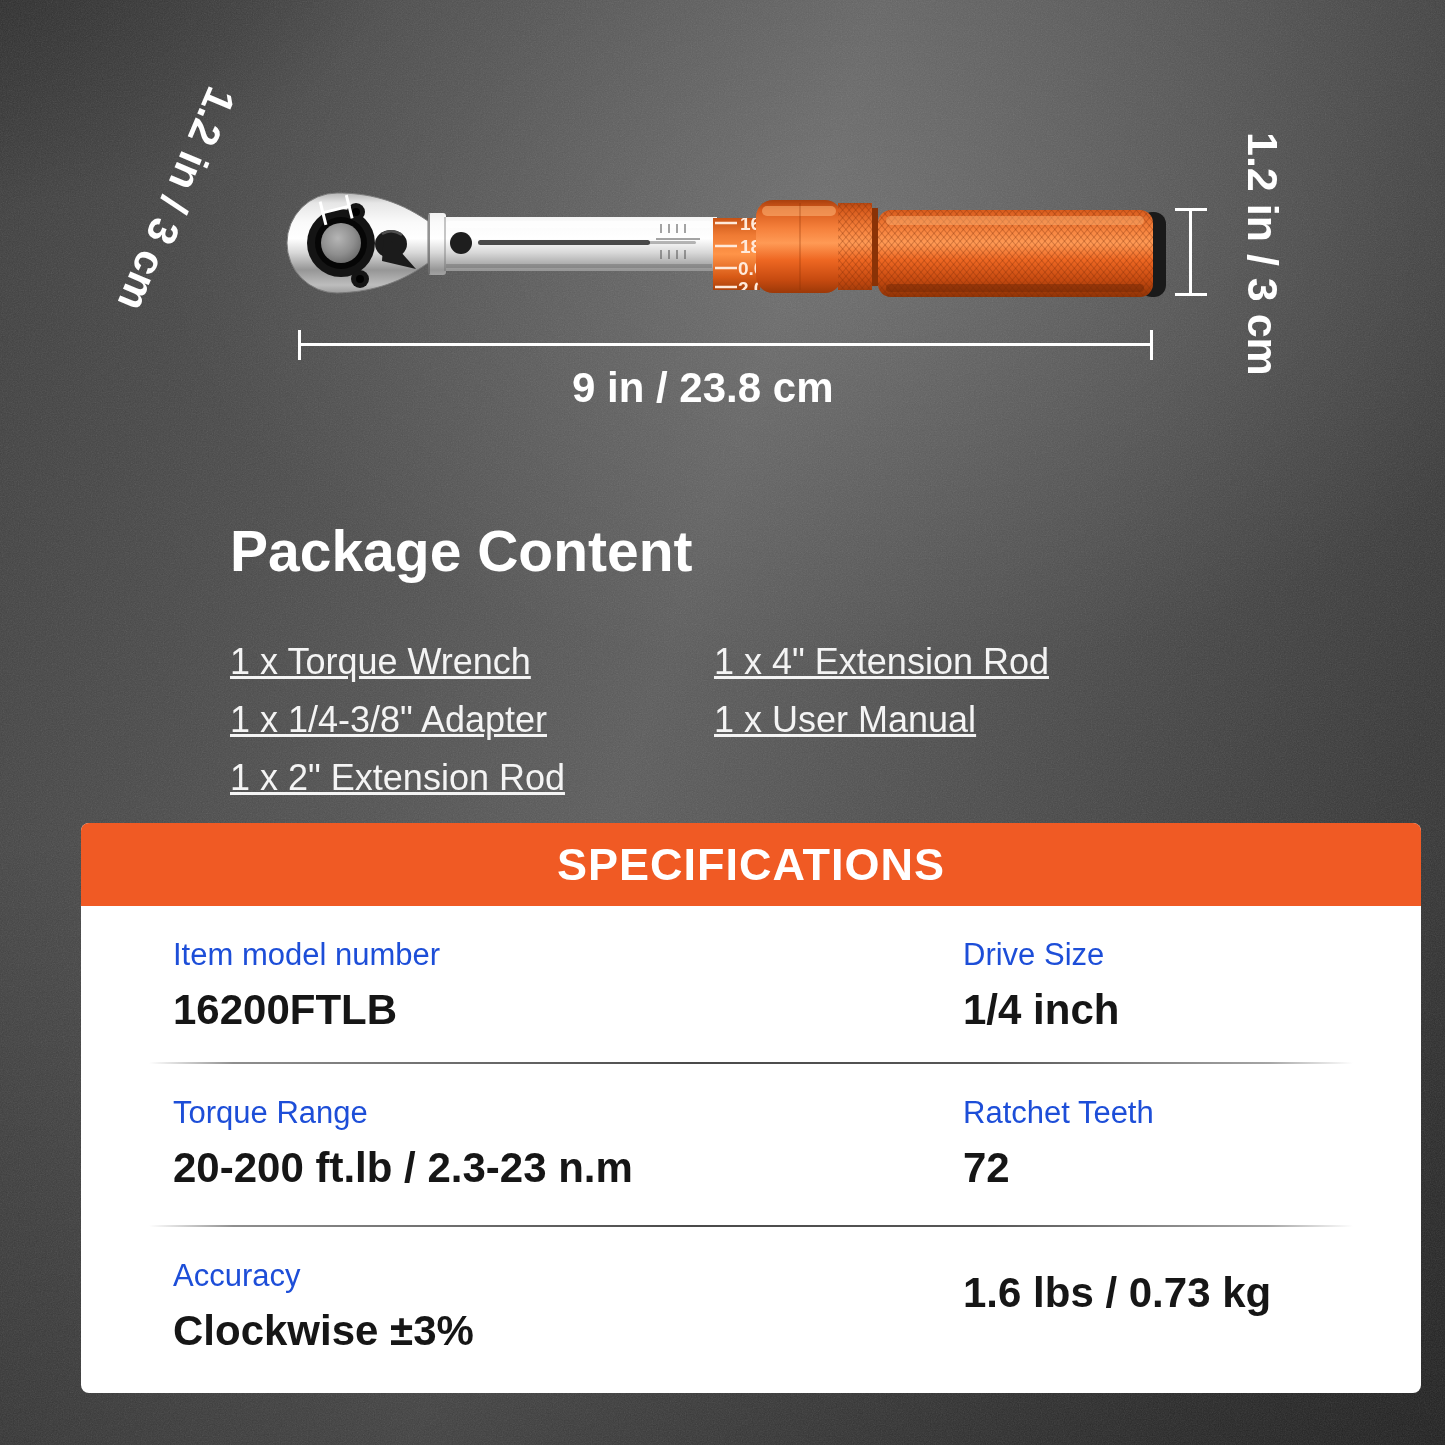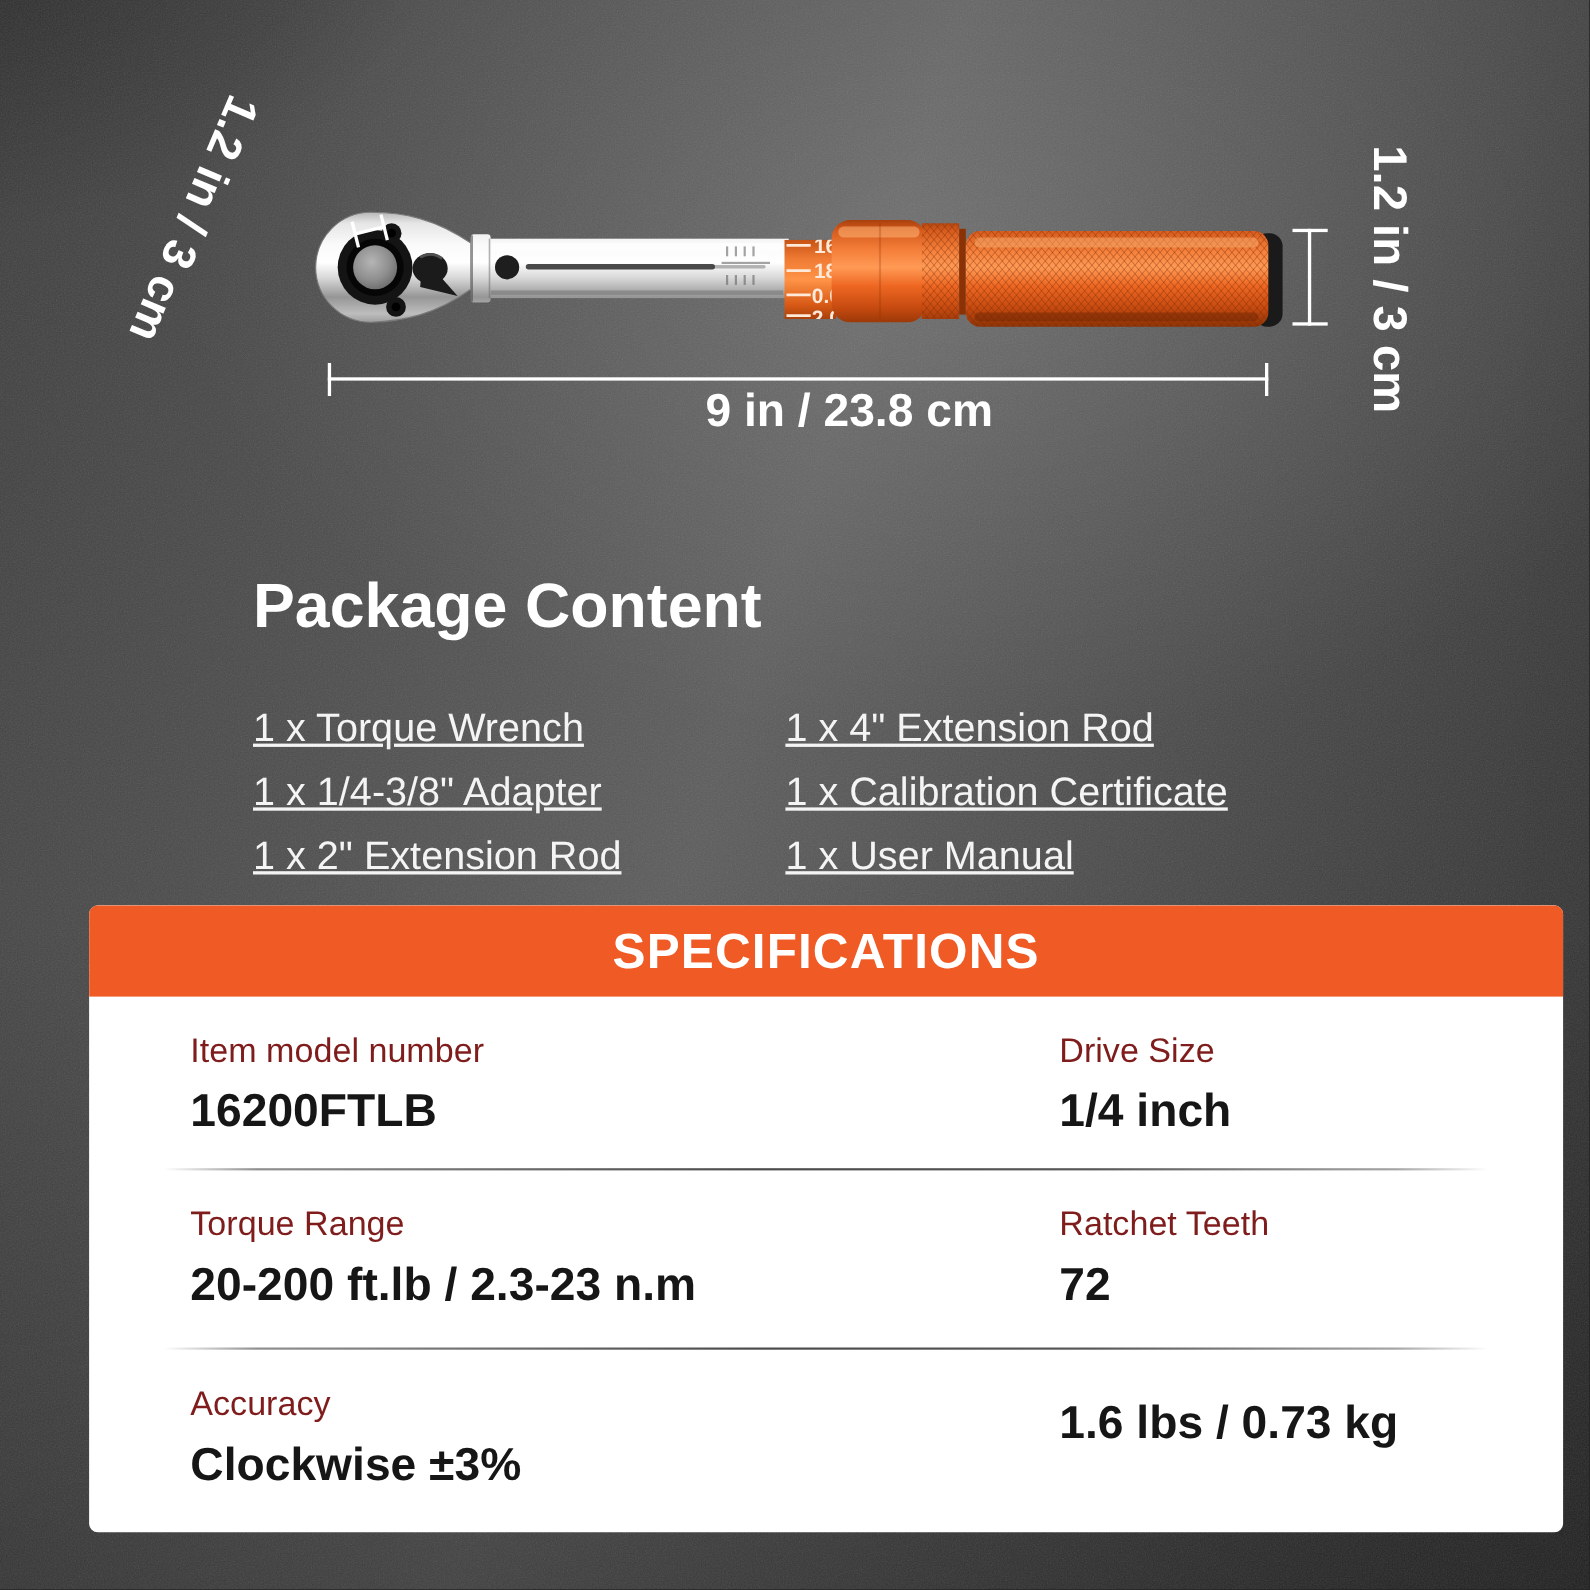--- a/index.html
+++ b/index.html
@@ -23,40 +23,40 @@
   .dim-h::after{right:0;}
   .dim-v{width:3px;}
   .dim-v::before,.dim-v::after{content:"";position:absolute;height:3px;width:32px;left:-14px;background:#ffffff;}
   .dim-v::before{top:0;}
   .dim-v::after{bottom:0;}
   .dim-small{position:absolute;height:3px;background:#ffffff;transform:rotate(-14deg);transform-origin:50% 50%;}
   .dim-small::before,.dim-small::after{content:"";position:absolute;width:3px;height:24px;top:-10px;background:#ffffff;}
   .dim-small::before{left:0;}
   .dim-small::after{right:0;}
   .dim-label{position:absolute;color:#ffffff;font-weight:bold;white-space:nowrap;}
-  .dim-label-bottom{font-size:42px;line-height:48px;width:400px;text-align:center;}
+  .dim-label-bottom{font-size:42px;line-height:48px;width:400px;margin-top:15px;}
   .dim-label-left{font-size:42px;line-height:44px;transform:rotate(113deg);transform-origin:0 0;}
   .dim-label-right{font-size:43px;line-height:46px;transform:rotate(90deg);transform-origin:0 0;}
 
   
   .pkg-title{position:absolute;left:230px;top:520px;font-size:57px;line-height:62px;font-weight:bold;color:#ffffff;text-align:right;}
   .pkg-col{position:absolute;top:633px;font-size:36px;line-height:58px;color:#f4f4f4;text-decoration:underline;}
   .pkg-col div{white-space:nowrap;}
   .pkg-left{left:230px;}
   .pkg-right{left:714px;}
 
   
   .panel{position:absolute;left:81px;top:823px;width:1340px;height:570px;border-radius:8px;overflow:hidden;background:#ffffff;z-index:3;}
   .panel-header{height:83px;background:#f05a24;display:flex;align-items:center;justify-content:center;}
   .panel-header span{color:#ffffff;font-weight:bold;font-size:45px;letter-spacing:1px;}
   .spec-row{display:grid;grid-template-columns:790px 1fr;padding:30px 0 0 92px;box-sizing:border-box;}
   .spec-row-1{height:156px;}
   .spec-row-2{height:161px;}
   .spec-row-3{height:167px;}
-  .spec-label{font-size:31px;line-height:38px;color:#7f1d1d;}
+  .spec-label{font-size:31px;line-height:38px;color:#1d4ed8;}
   .spec-value{margin-top:11px;font-size:42px;line-height:50px;font-weight:bold;color:#161616;white-space:nowrap;}
   .spec-divider{height:2px;margin:0 68px;
     background:linear-gradient(90deg, rgba(90,90,90,0) 0%, #8f8f8f 7%, #4a4a4a 45%, #585858 70%, #a5a5a5 93%, rgba(120,120,120,0) 100%);}
 </style>
 </head>
 <body>
 
 <div class="canvas">
 
   <svg class="grain" width="1445" height="1445">
@@ -198,21 +198,20 @@
   <div class="layer dim-label dim-label-right" style="left:1286px;top:132px;">1.2 in / 3 cm</div>
 
   <div class="pkg-title layer">Package Content</div>
   <div class="pkg-col pkg-left layer">
     <div>1 x Torque Wrench</div>
     <div>1 x 1/4-3/8" Adapter</div>
     <div>1 x 2" Extension Rod</div>
   </div>
   <div class="pkg-col pkg-right layer">
     <div>1 x 4" Extension Rod</div>
-    <div>1 x Calibration Certificate</div>
     <div>1 x User Manual</div>
   </div>
 
   <div class="panel">
     <div class="panel-header">
       <span>SPECIFICATIONS</span>
     </div>
 
     <div class="spec-row spec-row-1">
       <div>

